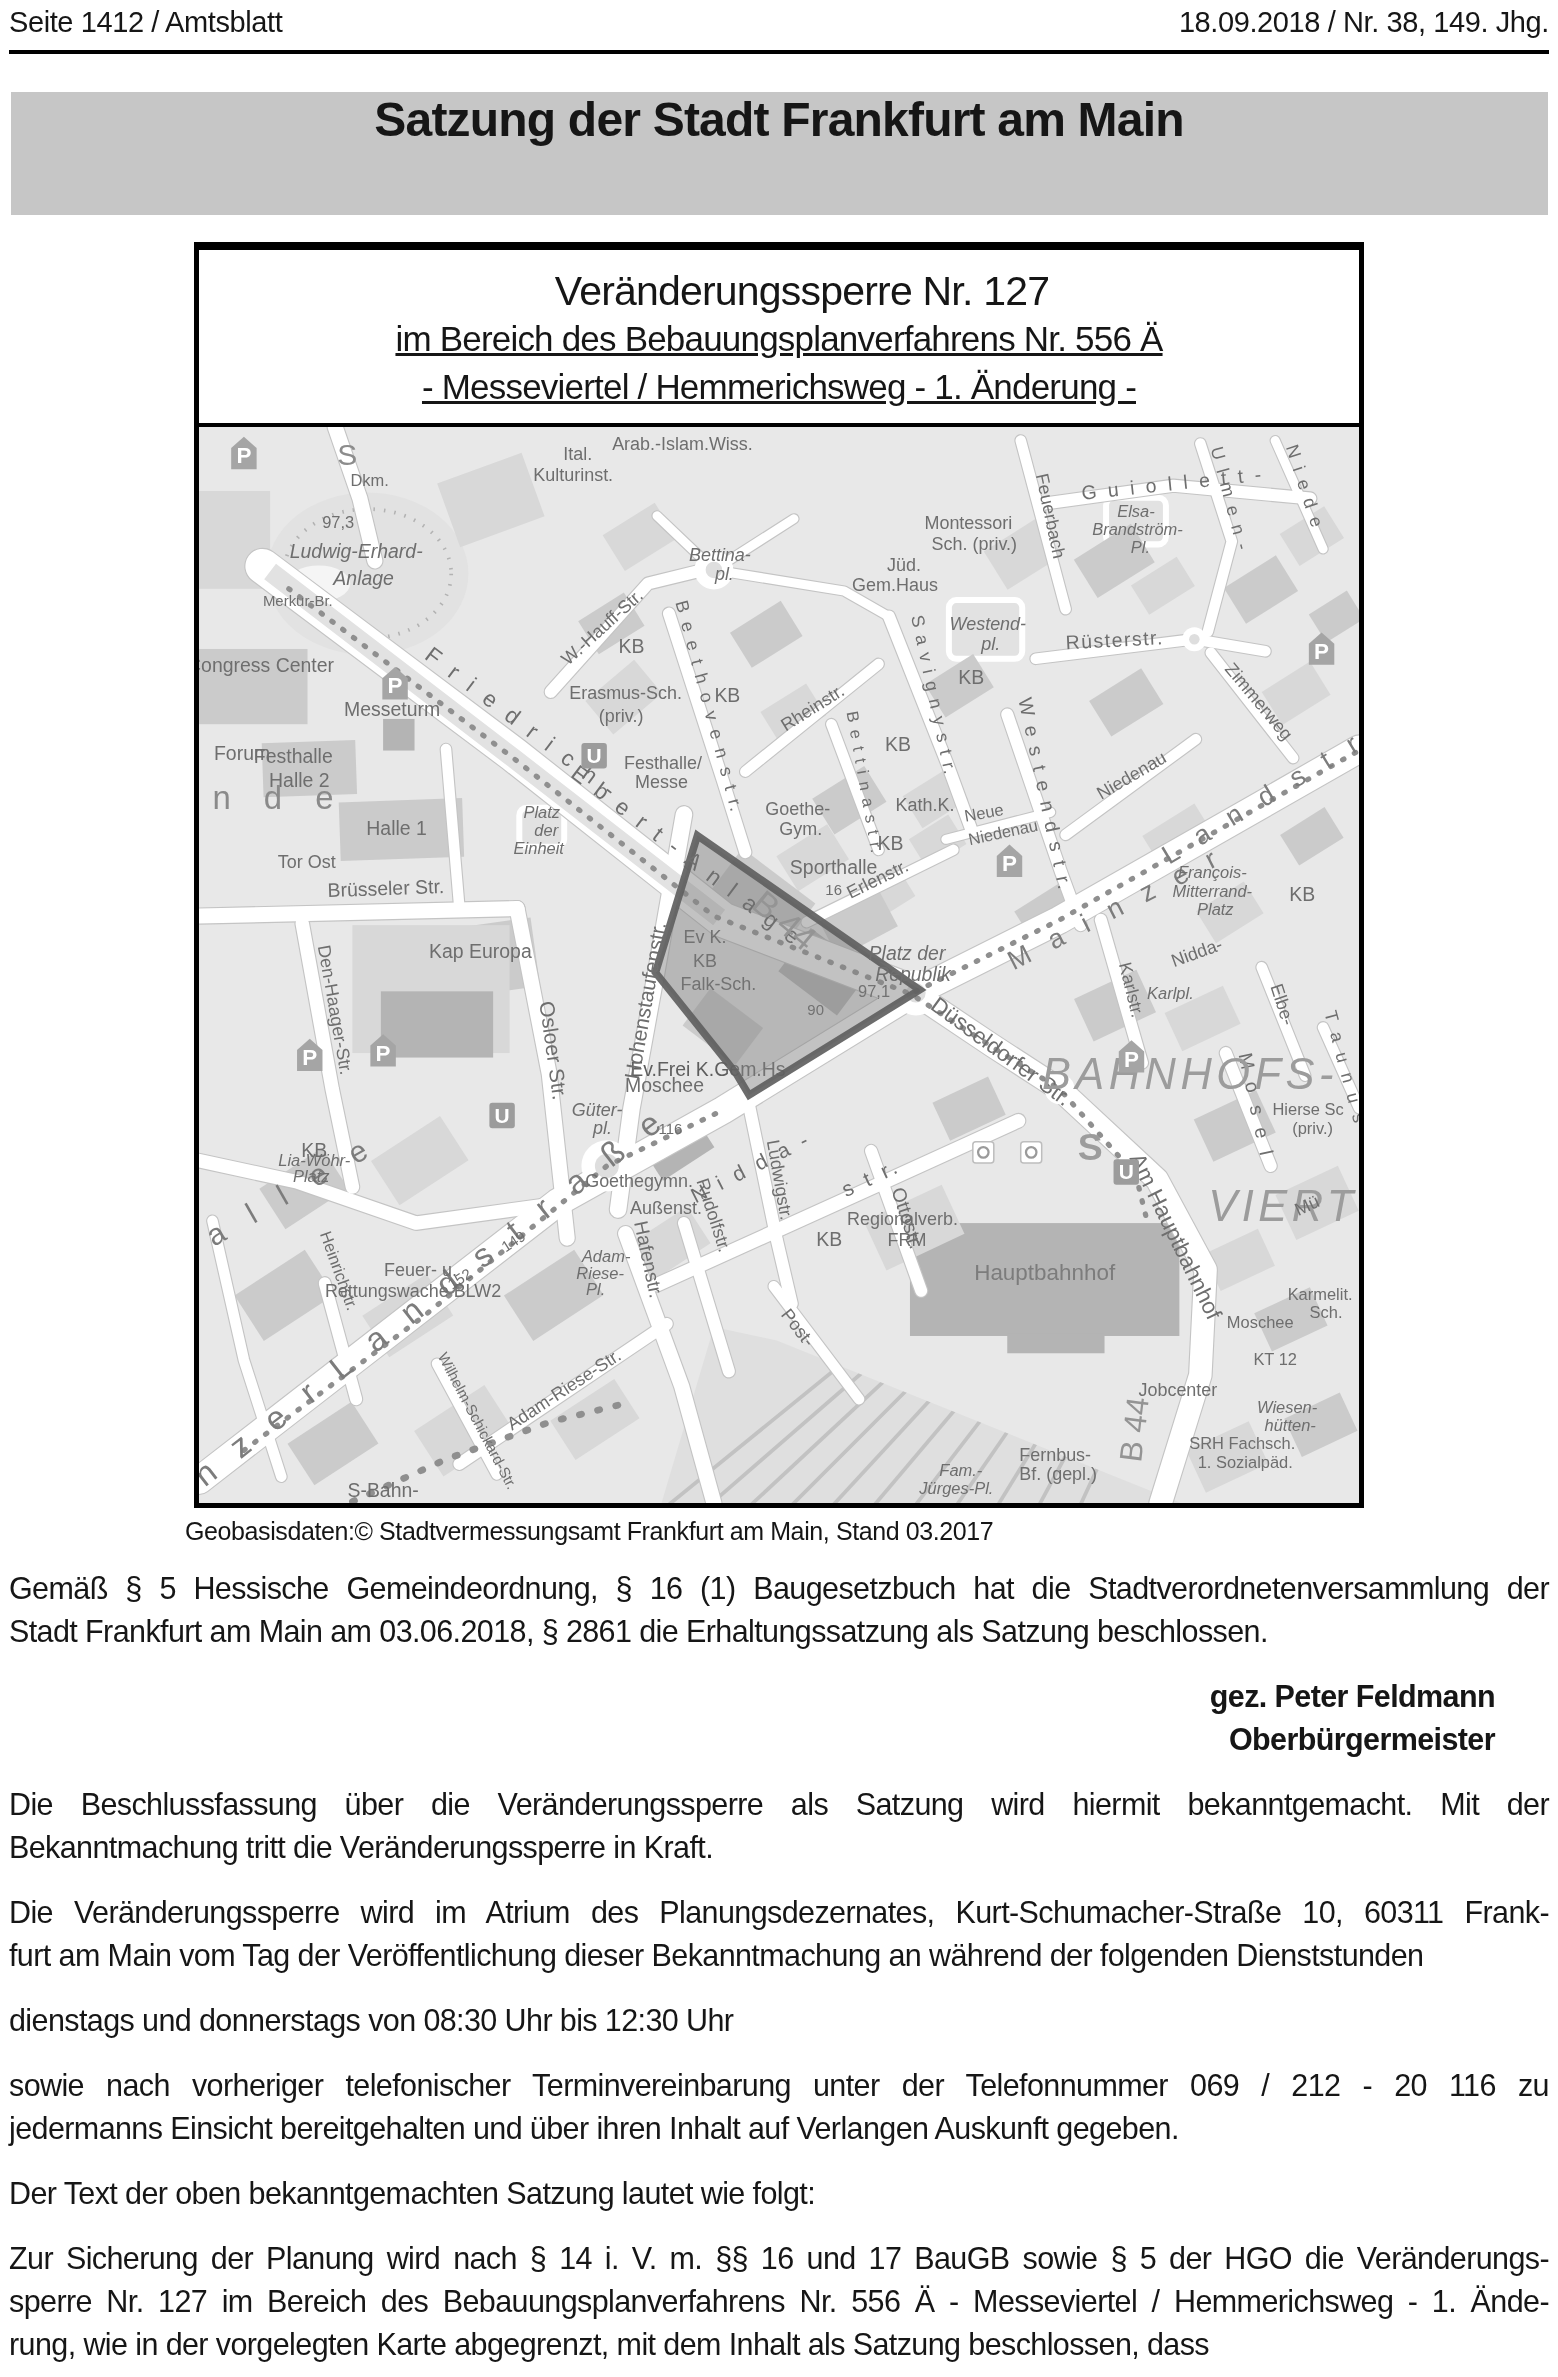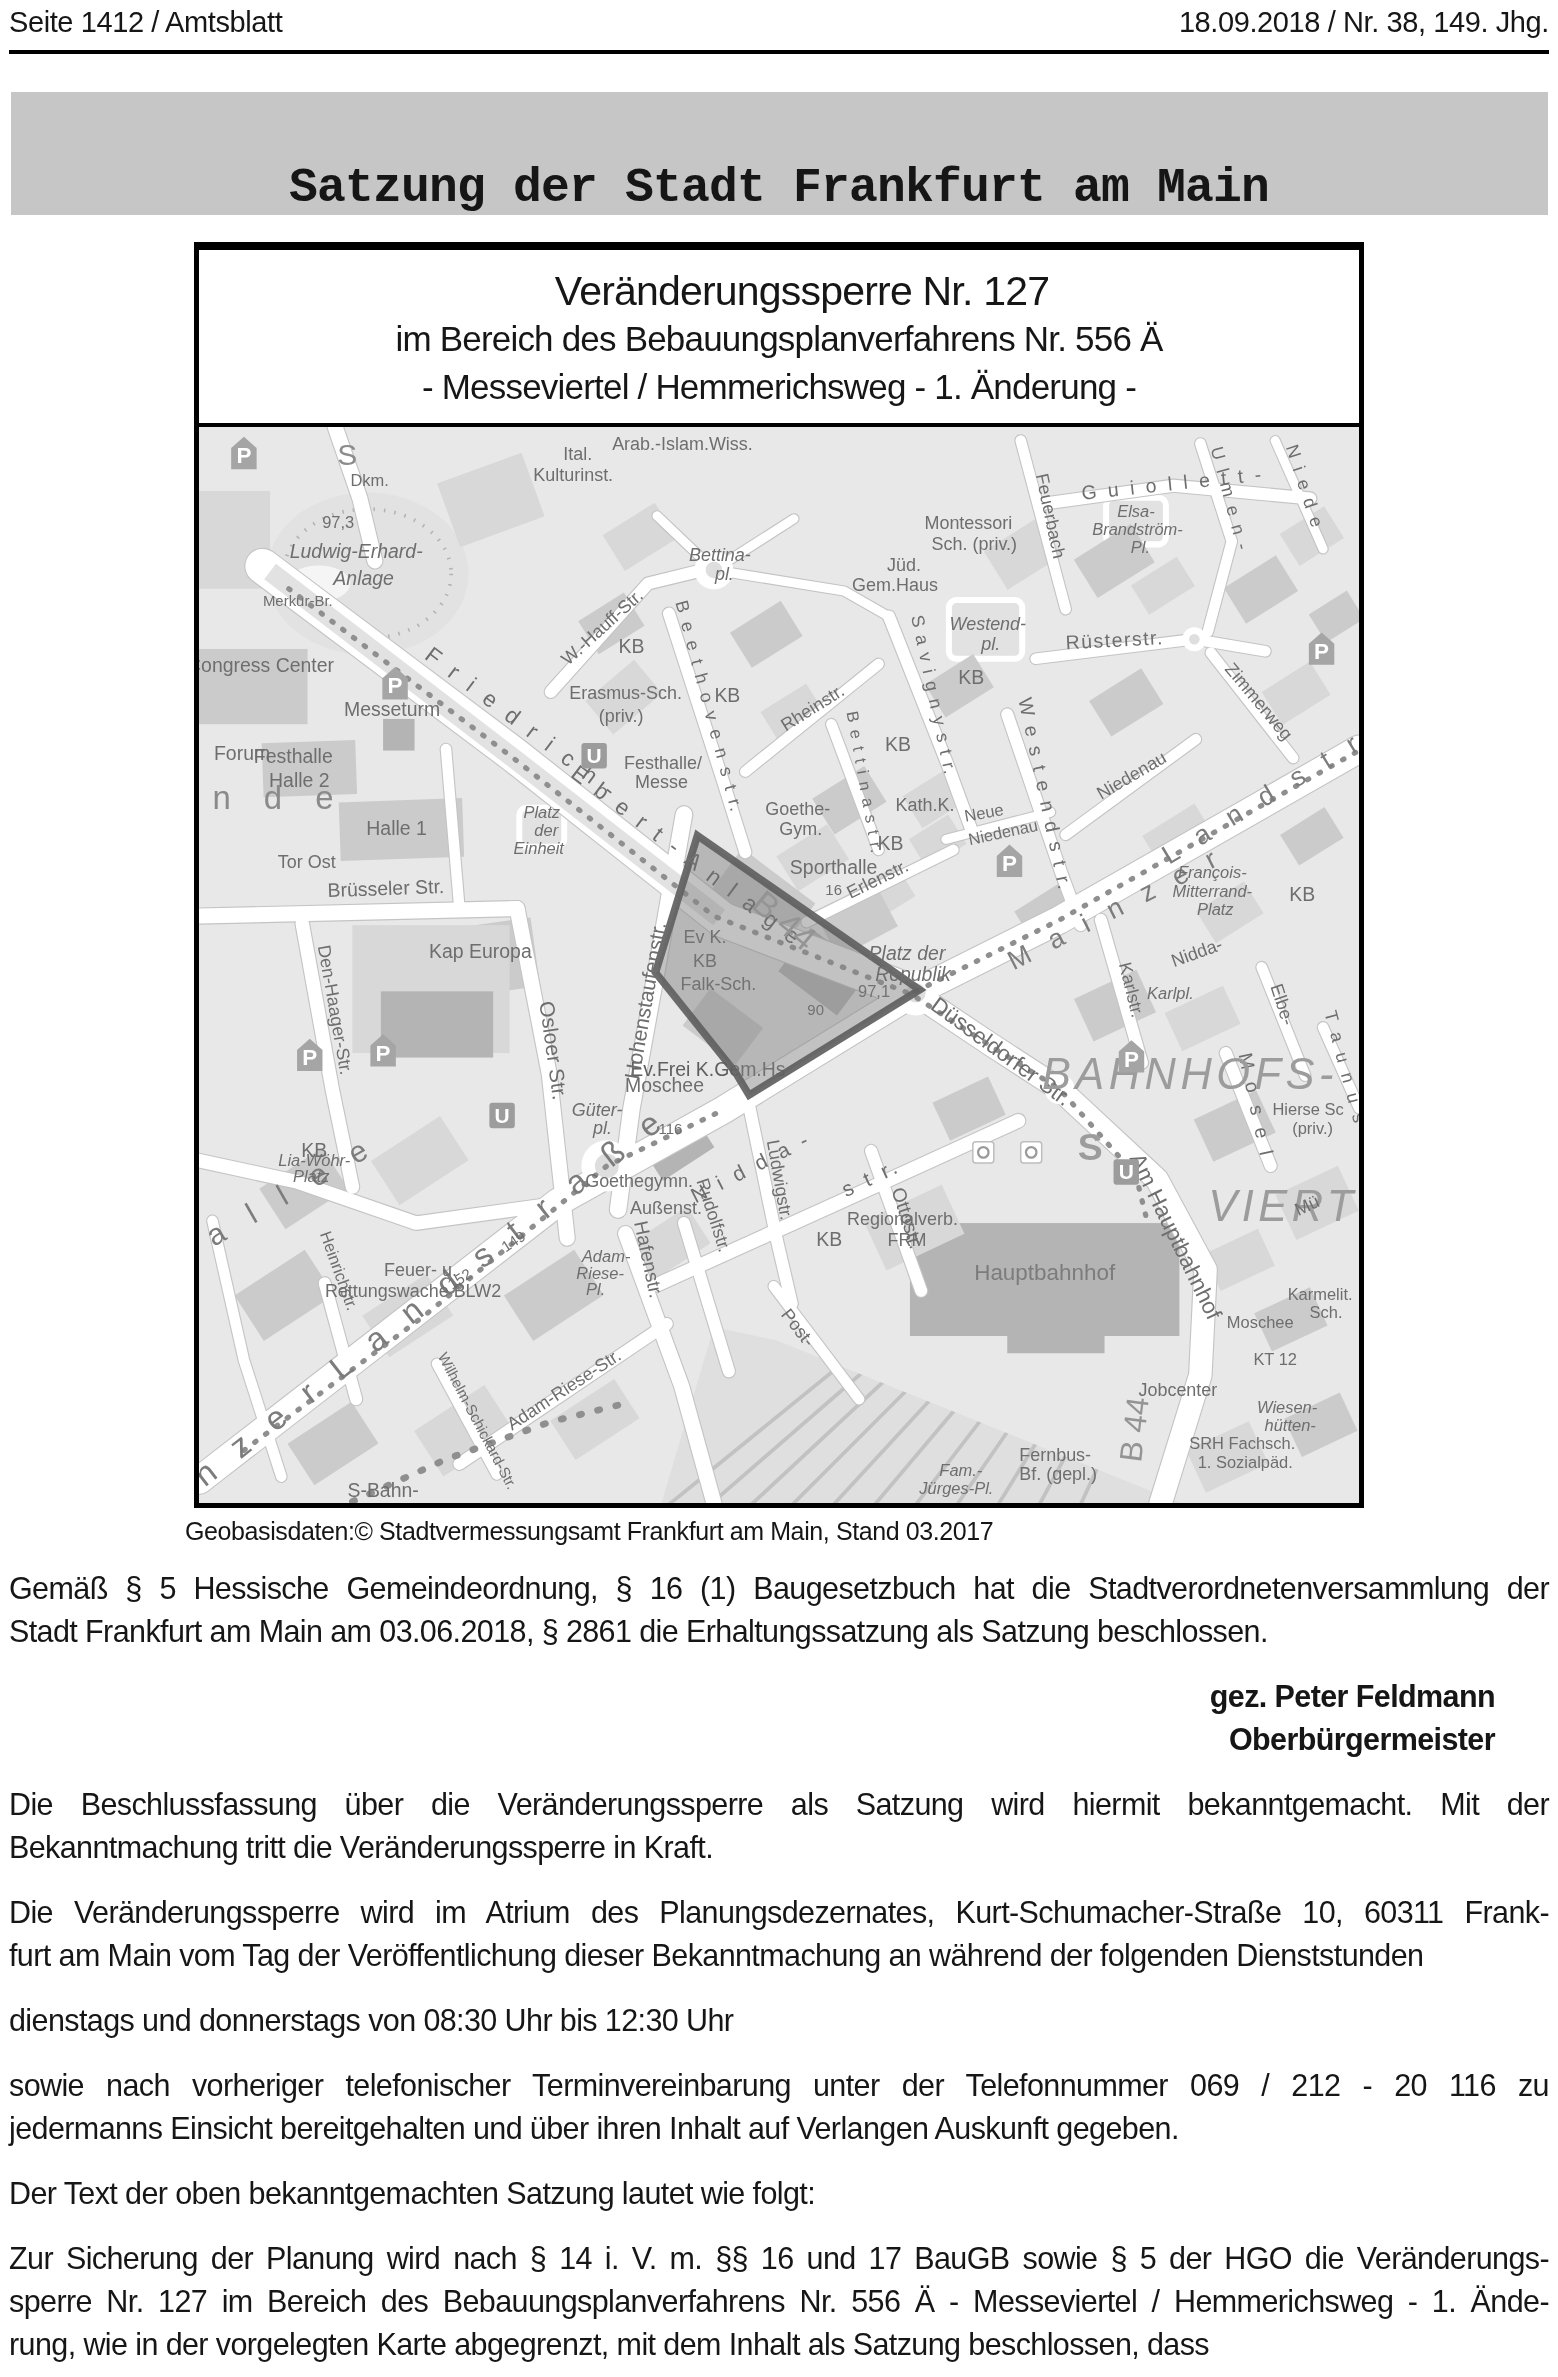--- a/index.html
+++ b/index.html
@@ -1,25 +1,25 @@
 <!DOCTYPE html>
 <html style="font-size:12px"><head>
 <meta charset="utf-8">
 <style>
   html,body{margin:0;padding:0;background:#fff;}
   #page{position:relative;width:1558px;height:2377px;overflow:hidden;background:#fff;
         font-family:"Liberation Sans",sans-serif;color:#161616;}
   .hdr{display:flex;justify-content:space-between;padding:6px 9px 0;font-size:29px;letter-spacing:-0.4px;gap:14px;}
   .rule{height:4.5px;background:#000;margin:10.5px 9px 0;}
-  .banner{margin:38px 10.5px 0;background:#c6c6c6;height:123px;display:flex;align-items:flex-end;justify-content:center;
-          font-weight:bold;font-size:48px;letter-spacing:-0.8px;font-family:Liberation Mono, monospace;}
+  .banner{margin:38px 10.5px 0;background:#c6c6c6;height:123px;display:flex;align-items:flex-start;justify-content:center;
+          font-weight:bold;font-size:48px;letter-spacing:-0.8px;}
   .mapbox{width:1160px;margin:27px auto 0;border:5.3px solid #000;border-top:8.3px solid #000;background:#fff;}
   .maptitle{padding:16.6px 0 12px;text-align:center;letter-spacing:-0.8px;line-height:48px;}
   .mt1{font-size:41px;padding-left:46px;}
-  .mt2{font-size:35px;}
+  .mt2{font-size:35px;text-decoration:underline;}
   .mapwrap{border-top:4.5px solid #000;}
   svg.map{display:block;width:100%;height:1076px;}
   svg.map text{font-family:"Liberation Sans",sans-serif;}
   .caption{margin:9px 0 0 185px;font-size:25px;letter-spacing:-0.4px;}
   .content{margin:21px 9px 0;font-size:30.5px;line-height:43px;letter-spacing:-0.6px;}
   .para{margin-bottom:22px;}
   .jline{text-align:justify;text-align-last:justify;}
   .lline{text-align:left;}
   .sig{font-weight:bold;text-align:right;padding-right:54px;}
 </style>

